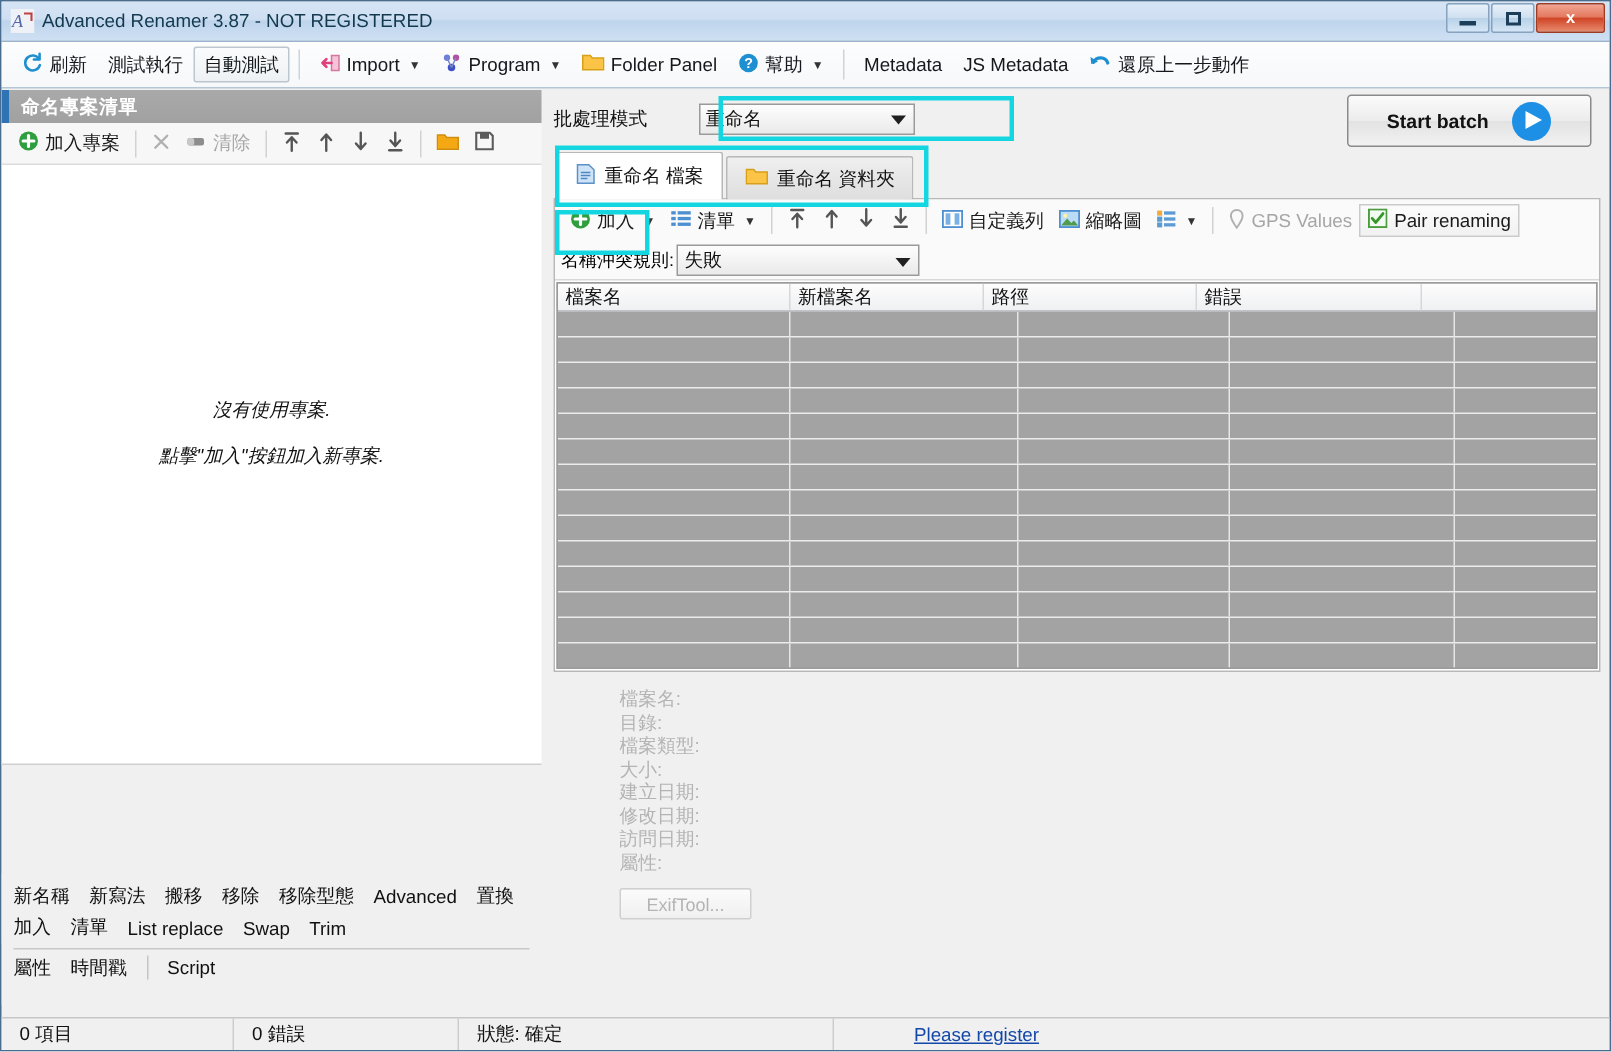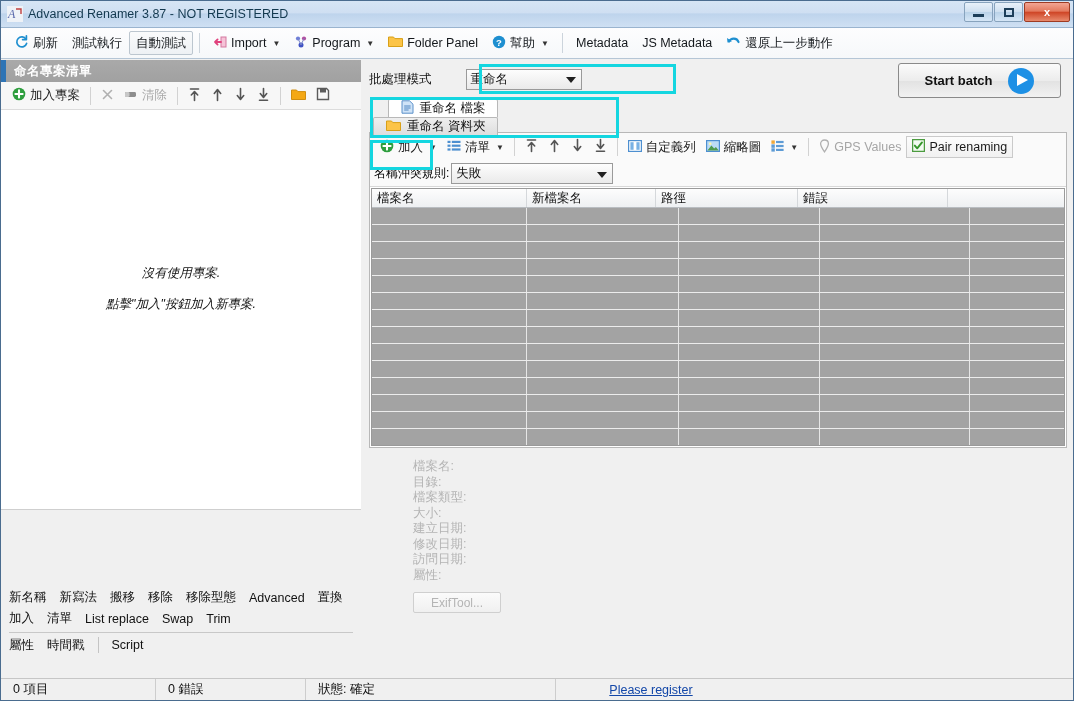--- a/index.html
+++ b/index.html
@@ -183,21 +183,21 @@
     content: ''; position: absolute;
     left: 9px; top: 6.5px;
     border-left: 11px solid #fff;
     border-top: 6.5px solid transparent;
     border-bottom: 6.5px solid transparent;
   }
 
   
   .tabstrip {
     position: absolute; left: 370px; top: 98px;
-    height: 34px; display: flex; align-items: flex-end; flex-direction: column;
+    height: 34px; display: flex; align-items: flex-end;
   }
   .tab {
     display: flex; align-items: center; gap: 6px;
     height: 29px; padding: 0 12px;
     font-size: 12.5px; color: #111;
     border: 1px solid #b8b8b8; border-bottom: none;
     border-radius: 2px 2px 0 0;
     position: relative;
   }
   .tab.active {
@@ -511,21 +511,21 @@
     <div class="tabs-row2">
       <span class="mlink">屬性</span>
       <span class="mlink">時間戳</span>
       <span class="vsep"></span>
       <span class="mlink">Script</span>
     </div>
   </div>
 
   <div class="mode-row">
     <span class="mode-label">批處理模式</span>
-    <div class="combo" style="width:116px;">
+    <div class="combo" style="width:144px;">
       <span>重命名</span>
       <span class="arrow"></span>
     </div>
   </div>
 
   <div class="start-batch">
     <span class="lbl">Start batch</span>
     <span class="play-circle"></span>
   </div>
 

